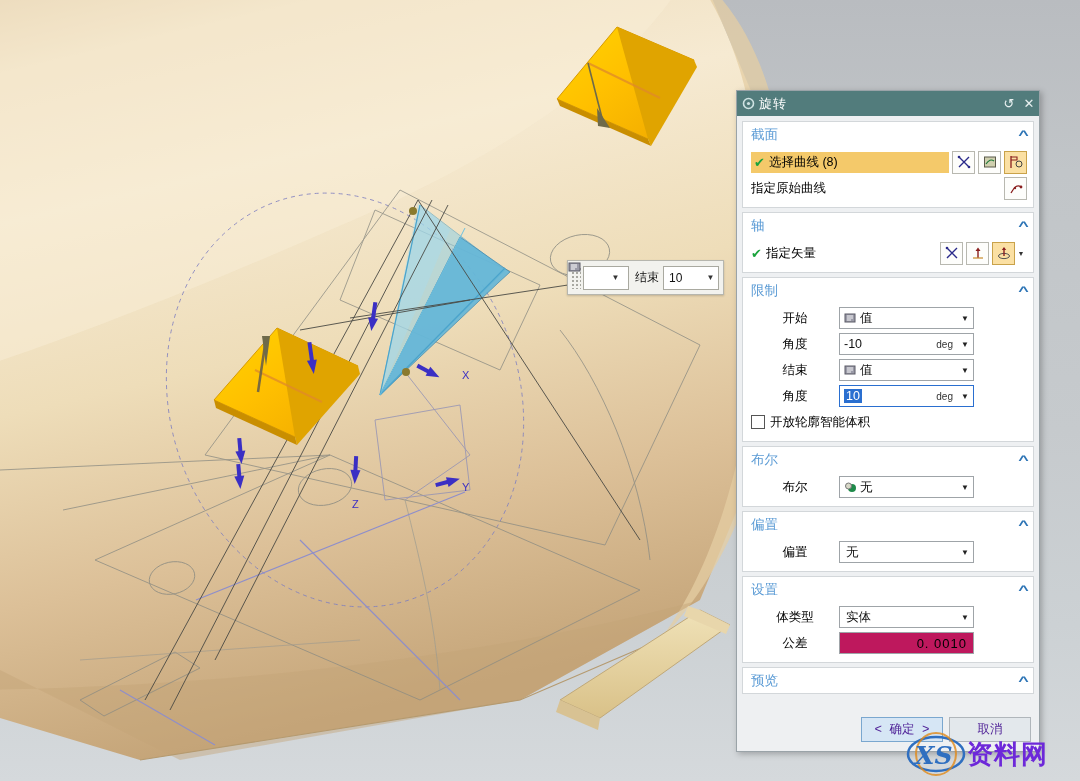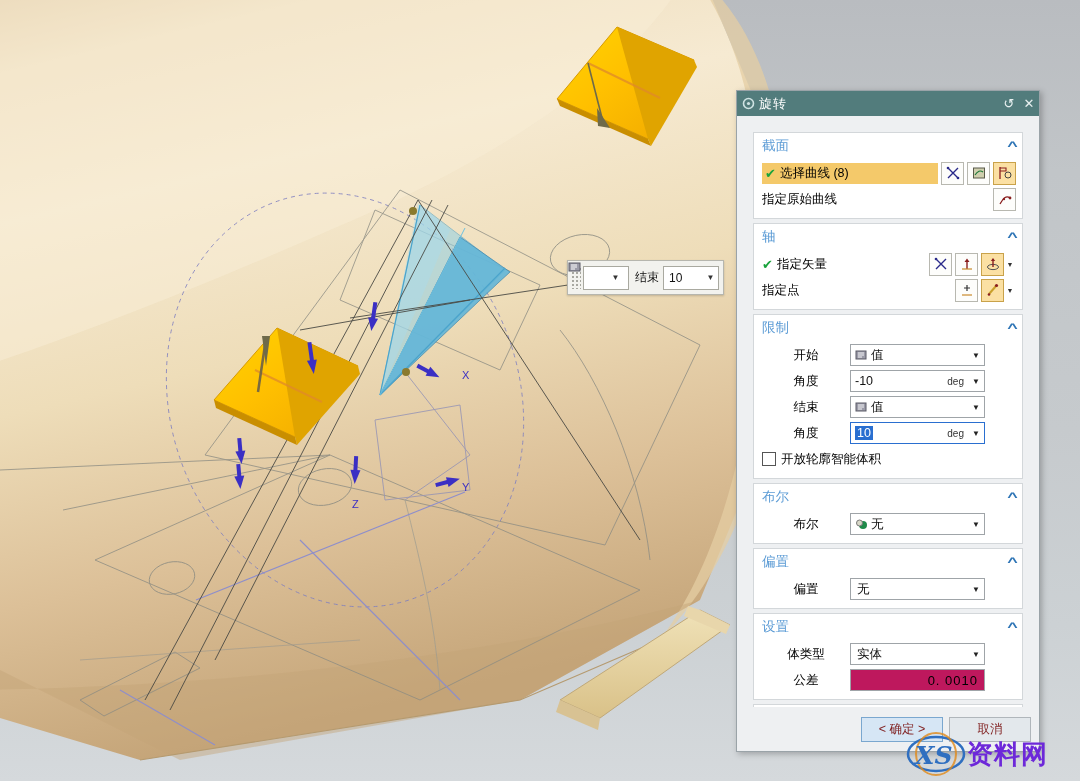--- a/index.html
+++ b/index.html
@@ -33,21 +33,21 @@
     position:absolute;left:736px;top:90px;width:302px;height:660px;
     background:#eef0f2;border:1px solid #9aa3a8;
     box-shadow:2px 2px 6px rgba(0,0,0,.25);
     display:flex;flex-direction:column;
   }
   #titlebar{height:25px;background:#527c7c;display:flex;align-items:center;flex:0 0 auto;}
   #title-icon{width:22px;display:flex;align-items:center;justify-content:center;}
   #title-text{color:#fff;font-size:13px;flex:1;letter-spacing:1px;}
   .tb-btn{width:20px;height:25px;display:flex;align-items:center;justify-content:center;
     color:#e8f0f0;font-size:13px;}
-  #dlg-body{flex:1;overflow:hidden;padding:16px;border-radius:7px;}
+  #dlg-body{flex:1;overflow:hidden;padding:5px;border-radius:7px;}
   .group{background:#ffffff;border:1px solid #d3d7da;margin:0 0 4px 0;}
   .grp-head{height:25px;display:flex;align-items:center;padding:0 6px 0 8px;}
   .grp-title{color:#5b9bd5;font-size:13.5px;flex:1;}
   .chev{color:#2e75b6;font-size:12px;font-weight:bold;transform:scaleX(1.5);}
   .grp-body{padding:2px 6px 6px 8px;}
   .row{display:flex;align-items:center;height:26px;}
   .sel-bar{background:#f4c96a;height:21px;display:flex;align-items:center;flex:1;padding-left:3px;}
   .tick{color:#19a33c;font-size:13px;font-weight:bold;padding-right:4px;}
   .lbl{font-size:12.5px;color:#000000;white-space:nowrap;text-align:center;}
   .lbl-w{width:88px;}
@@ -64,22 +64,22 @@
   .unit{font-size:10px;color:#333;padding-right:4px;}
   .numfield{height:22px;border:1px solid #9fa4a8;background:#be185d;width:135px;
     display:flex;align-items:center;justify-content:flex-end;font-size:13px;
     padding-right:6px;box-sizing:border-box;letter-spacing:1px;}
   .hlnum{background:#2a6fd0;color:#fff;padding:0 2px;}
   .cb{width:12px;height:12px;border:1px solid #555;background:#fff;display:inline-flex;
     align-items:center;justify-content:center;margin-right:5px;font-size:10px;color:#111;}
   .spacer{flex:1;}
   #btnbar{flex:0 0 auto;height:44px;display:flex;align-items:center;justify-content:flex-end;
     padding-right:8px;gap:6px;background:#eef0f2;}
-  .dbtn{height:23px;min-width:60px;border:1px solid #9fb6cc;font-size:12.5px;color:#7f1d1d;
-    display:flex;align-items:center;justify-content:center;padding:0 10px;}
+  .dbtn{height:23px;min-width:60px;border:1px solid #9fb6cc;font-size:12.5px;color:#4c1d95;
+    display:flex;align-items:center;justify-content:center;padding:0 10px;font-family:Liberation Mono, monospace;}
   #ok-button{background:#d6e6f5;border-color:#7aa7cf;}
   #cancel-button{background:#e3e8ec;border-color:#b0b6bb;}
   
   #watermark{position:absolute;left:905px;top:727px;width:175px;height:54px;
     display:flex;align-items:center;pointer-events:none;}
   #wm-text{font-size:26px;font-weight:bold;color:#6d28d9;letter-spacing:1px;
     font-family:"DejaVu Sans",sans-serif;}
   #wm-url{position:absolute;left:68px;top:36px;font-size:9px;color:#333;letter-spacing:1px;
     font-family:"DejaVu Sans Mono",monospace;margin-top:44px;}
 </style>
@@ -354,38 +354,20 @@
           </span>
           <span class="iconbtn hl">
             <svg width="14" height="14" viewBox="0 0 14 14">
                 <ellipse cx="7" cy="10" rx="5.5" ry="2.6" fill="none" stroke="#555" stroke-width="1"></ellipse>
                 <path d="M7,10 L7,2" stroke="#8a1f1f" stroke-width="1.4"></path>
                 <path d="M4.8,4 L7,1 L9.2,4 Z" fill="#8a1f1f"></path>
               </svg>
           </span>
           <span class="tinyarrow">▼</span>
         </div>
-        <div class="row">
-          <span class="lbl">指定点</span>
-          <span class="spacer"></span>
-          <span class="iconbtn">
-            <svg width="14" height="14" viewBox="0 0 14 14">
-                <path d="M7,2 L7,8 M4,5 L10,5" stroke="#333" stroke-width="1.2"></path>
-                <path d="M2,12 h10" stroke="#c98a2a" stroke-width="1.2"></path>
-              </svg>
-          </span>
-          <span class="iconbtn hl">
-            <svg width="14" height="14" viewBox="0 0 14 14">
-                <path d="M3,11 L10,3" stroke="#c9a02a" stroke-width="2"></path>
-                <circle cx="10.5" cy="2.5" r="1.6" fill="#8a1f1f"></circle>
-                <circle cx="3" cy="11.5" r="1.3" fill="#8a1f1f"></circle>
-              </svg>
-          </span>
-          <span class="tinyarrow">▼</span>
-        </div>
       </div>
     </div>
 
     <div class="group">
       <div class="grp-head">
         <span class="grp-title">限制</span>
         <span class="chev">^</span>
       </div>
       <div class="grp-body">
         <div class="row">

